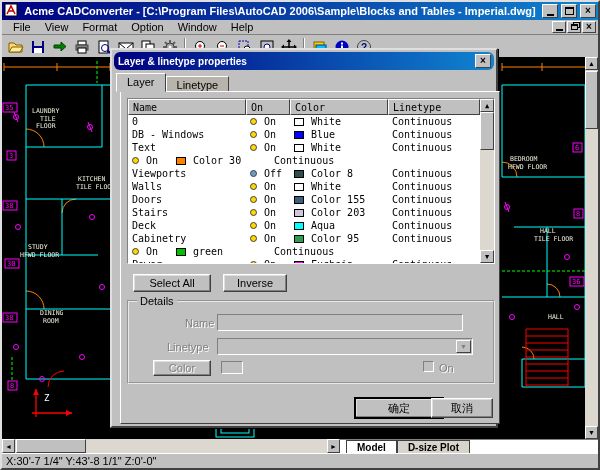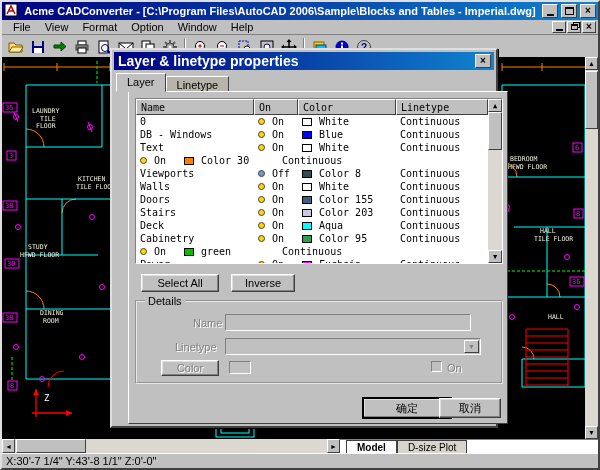--- a/index.html
+++ b/index.html
@@ -41,37 +41,37 @@
   .vthumb{position:absolute;left:0;top:14px;width:13px;height:58px;background:#c0c0c0;
     border:1px solid;border-color:#fff #404040 #404040 #fff;}
   .sb-down{position:absolute;bottom:0;}
   .bottomstrip{position:absolute;left:0;top:437px;width:596px;height:14px;display:flex;}
   .hscroll{position:relative;width:338px;height:14px;background:#dcd8d0;flex:none;}
   .hscroll .sbtn{position:absolute;top:0;height:14px;}
   .hthumb{position:absolute;left:14px;top:0;width:70px;height:14px;background:#c0c0c0;
     border:1px solid;border-color:#fff #404040 #404040 #fff;}
   .tabstrip{flex:1;background:#fff;display:flex;align-items:flex-end;padding-left:6px;border-top:1px solid #808080;}
   .sheet-tab{padding:0 10px;height:13px;display:flex;align-items:center;font-size:10px;
-    border:1px solid #404040;border-bottom:none;background:#d8d4cc;}
+    border:1px solid #404040;border-bottom:none;background:#d8d4cc;font-weight:bold;}
   .sheet-tab.active{background:#fff;font-weight:bold;}
   
   .statusbar{position:absolute;left:0;top:451px;width:596px;height:15px;background:#c0c0c0;
     border-top:1px solid #fff;display:flex;align-items:center;padding-left:4px;font-size:11px;}
   
   .dialog{position:absolute;left:108px;top:46px;width:388px;height:380px;background:#c0c0c0;
     border:2px solid;border-color:#dfdfdf #404040 #404040 #dfdfdf;box-shadow:1px 1px 0 #000;z-index:10;}
   .dlg-title{position:absolute;left:2px;top:2px;right:2px;height:18px;
-    background:linear-gradient(90deg,#000080,#1084d0);color:#fff;font-weight:bold;font-size:14px;
-    display:flex;align-items:center;padding:0 4px;}
+    background:linear-gradient(90deg,#000080,#1084d0);color:#fff;font-weight:bold;font-size:10px;
+    display:flex;align-items:center;padding:0 4px;border-radius:6px;}
   .dlg-close{position:absolute;right:5px;top:4px;width:16px;height:14px;}
   .tabs{position:absolute;left:4px;top:23px;height:19px;display:flex;align-items:flex-end;}
   .tab{padding:2px 10px 1px;border:1px solid;border-color:#fff #404040 #c0c0c0 #fff;background:#c0c0c0;position:relative;}
   .tab.active{height:19px;z-index:2;border-bottom-color:#c0c0c0;}
   .tab.inactive{height:16px;border-bottom:1px solid #404040;background:#b8b4ac;}
-  .tabpanel{position:absolute;left:16px;top:41px;width:380px;height:333px;
+  .tabpanel{position:absolute;left:8px;top:41px;width:380px;height:333px;
     border:1px solid;border-color:#fff #404040 #404040 #fff;background:#c0c0c0;}
   
   .list{position:absolute;left:6px;top:6px;width:368px;height:166px;background:#fff;
     border:1px solid;border-color:#808080 #fff #fff #808080;overflow:hidden;
     font-family:"DejaVu Sans Mono",monospace;font-size:10px;}
   .lhead{display:flex;height:16px;}
   .hbtn{background:#c0c0c0;border:1px solid;border-color:#fff #404040 #404040 #fff;
     display:flex;align-items:center;padding-left:4px;flex:none;}
   .c-name{width:118px;}.c-on{width:44px;}.c-color{width:98px;}.c-lt{width:92px;}
   .lrow{display:flex;height:13px;align-items:center;color:#000;}

